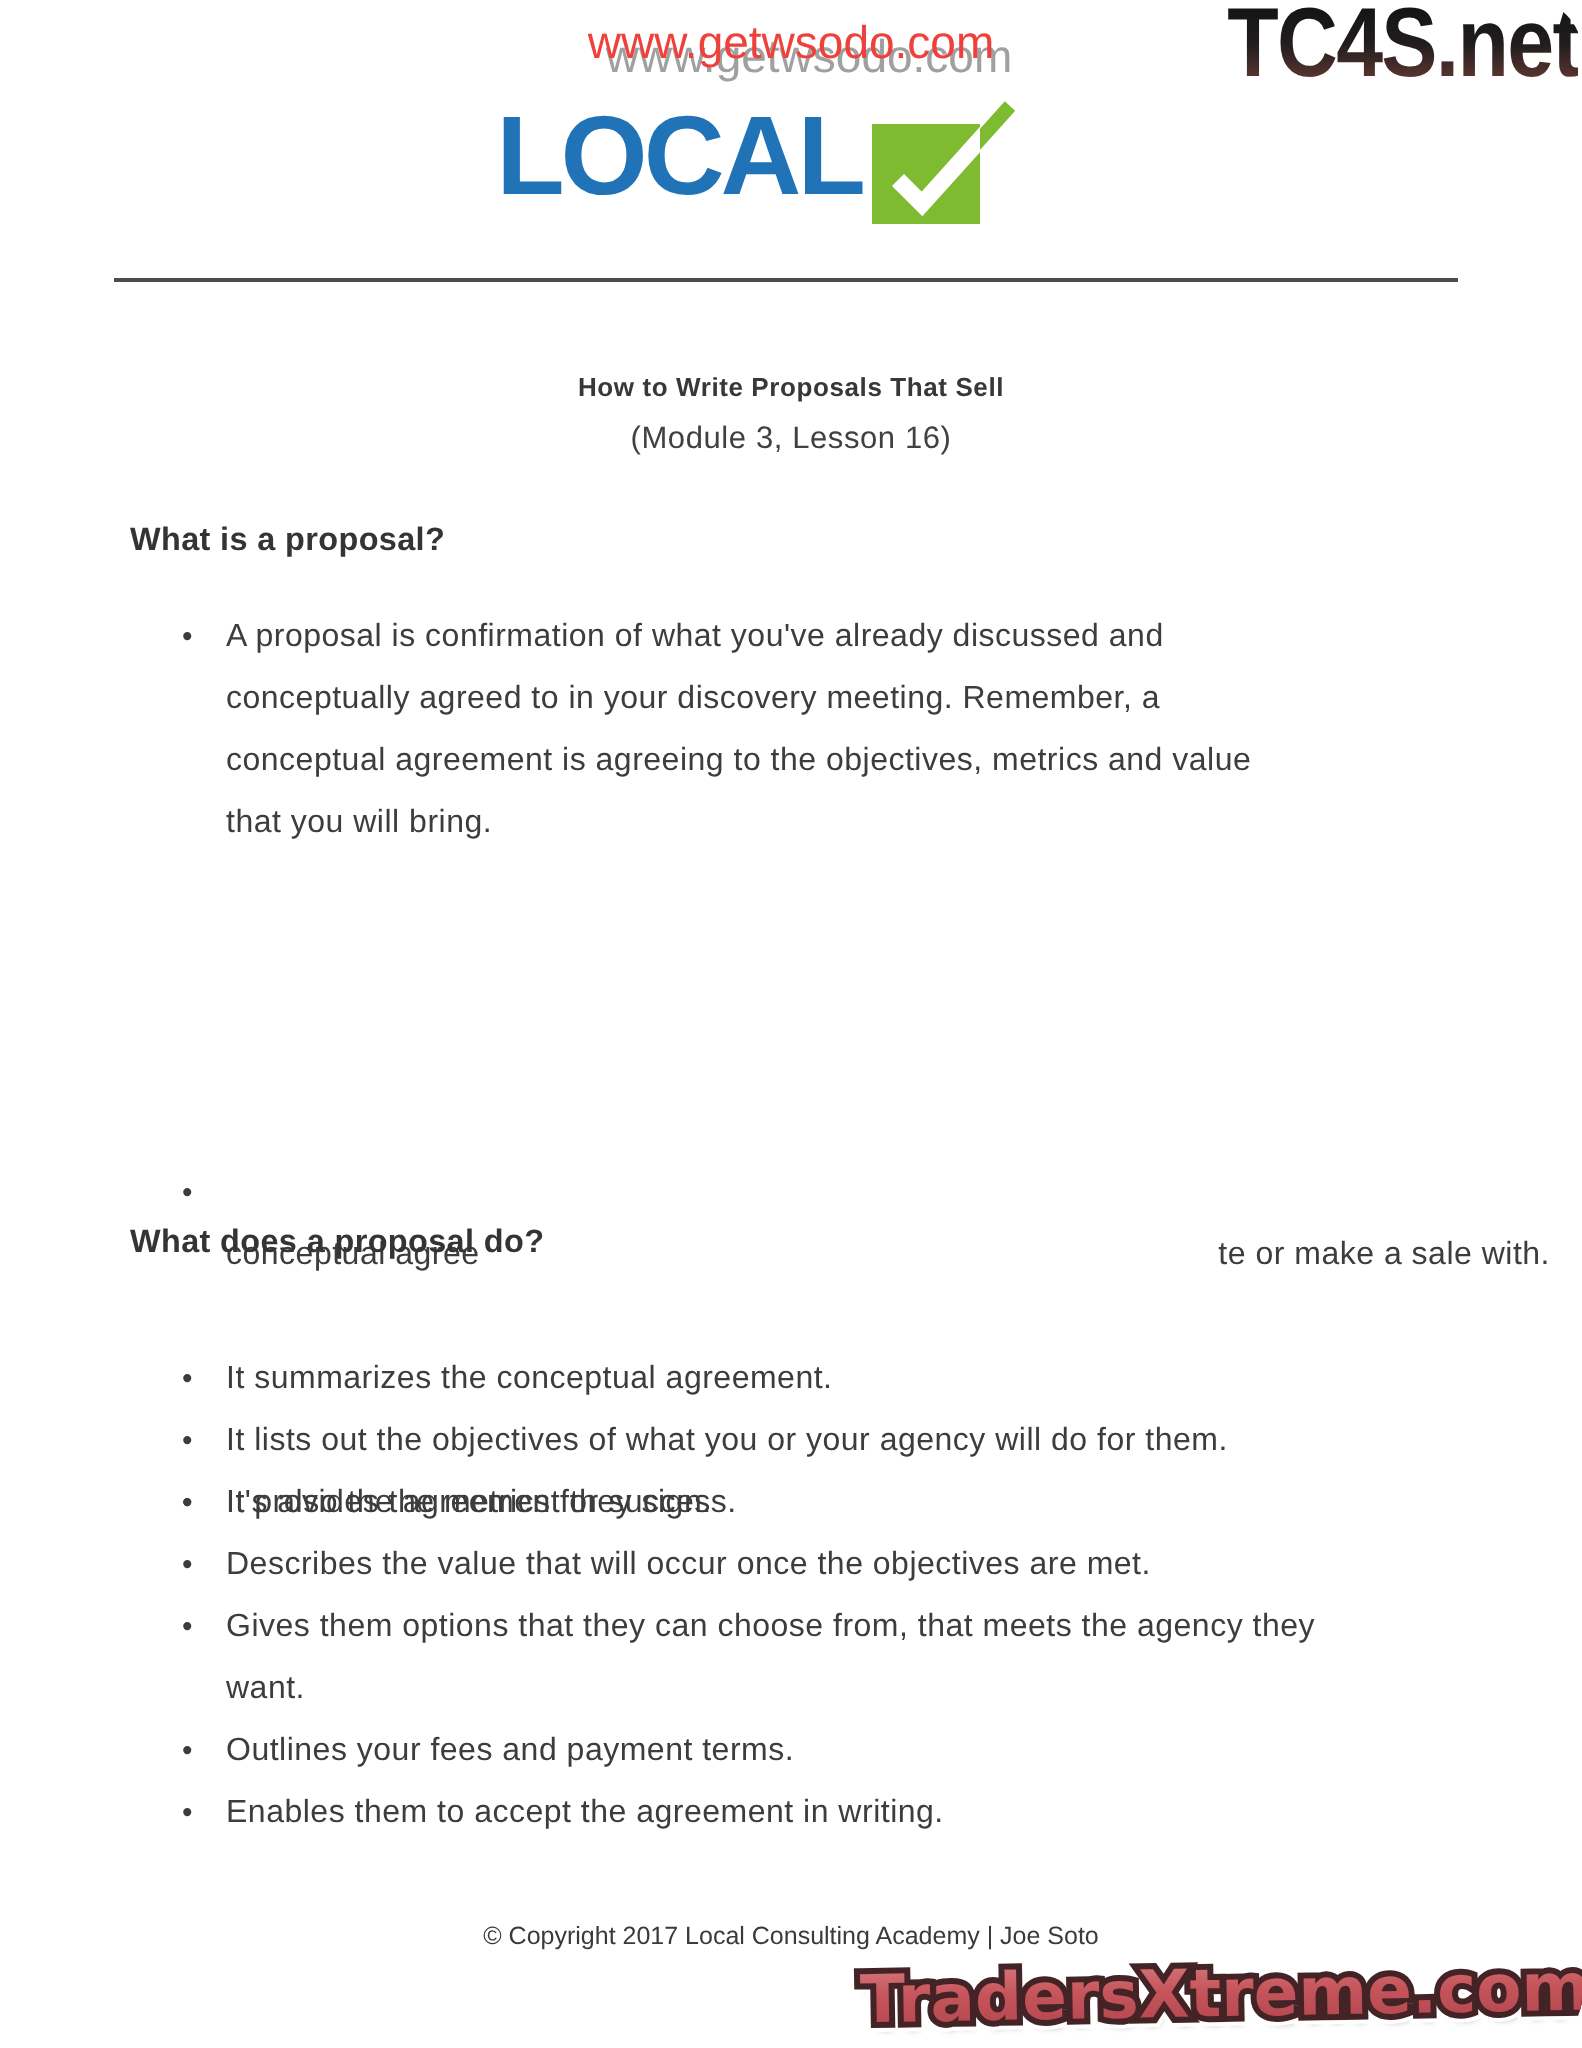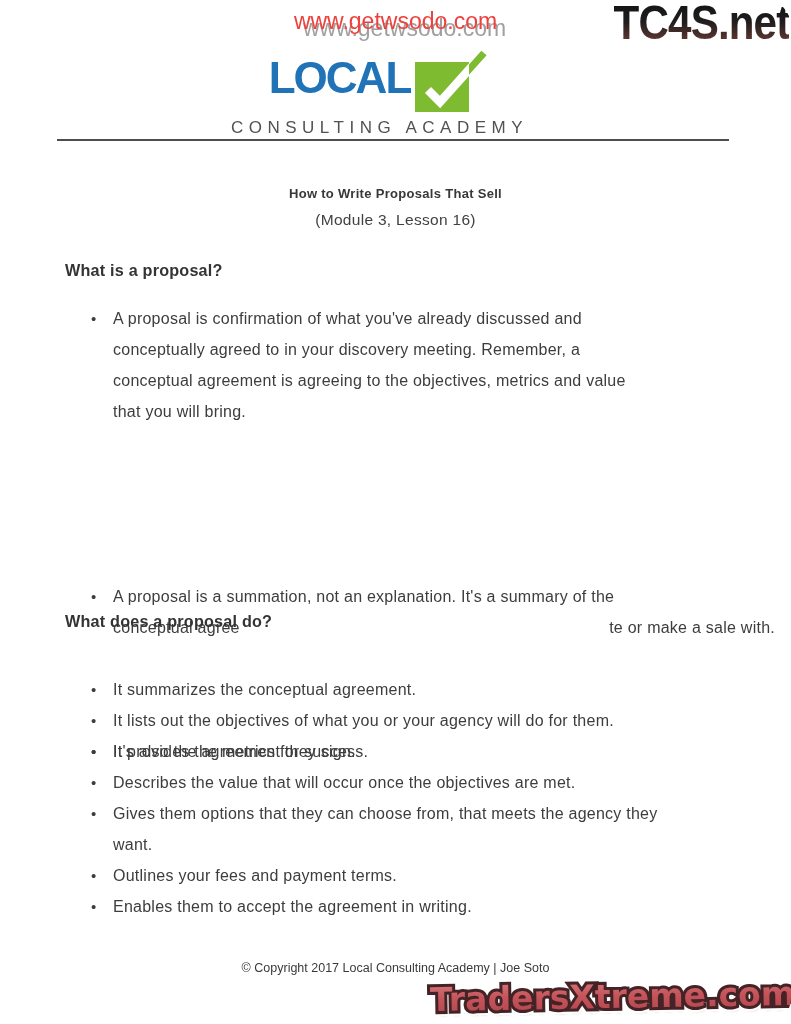--- a/index.html
+++ b/index.html
@@ -37,21 +37,21 @@
   }
 
   
   .logo {
     position:absolute; top:50px; left:0; width:100%;
     text-align:center;
   }
   .logo-inner { display:inline-block; transform:translateX(-16px); }
   .logo-row { display:flex; align-items:flex-start; justify-content:center; }
   .logo-word {
-    font-size:44px; font-weight:bold; letter-spacing:-2px;
+    font-size:56px; font-weight:bold; letter-spacing:-2px;
     color:#2173b8; line-height:56px;
   }
   .logo-check { margin-left:4px; margin-top:0px; }
   .logo-tagline {
     margin-top:4px; font-size:17px; font-weight:normal;
     letter-spacing:5.5px; color:#515257; white-space:nowrap;
   }
 
   
   .rule {
@@ -159,37 +159,36 @@
           <defs>
             <clipPath id="boxclip">
                 <rect x="1" y="12" width="54" height="50"></rect>
               </clipPath>
           </defs>
           <rect x="1" y="12" width="54" height="50" fill="#7fbb30"></rect>
           <polyline points="14,40 26,52 70,3" fill="none" stroke="#7fbb30" stroke-width="7"></polyline>
           <polyline points="14,40 26,52 70,3" fill="none" stroke="#ffffff" stroke-width="8.5" clip-path="url(#boxclip)"></polyline>
         </svg>
       </div>
-      <div class="logo-tagline">CONSULTING ACADEMY</div>
     </div>
   </div>
 
   <div class="rule"></div>
 
   <div class="doc-title">How to Write Proposals That Sell</div>
   <div class="doc-subtitle">(Module 3, Lesson 16)</div>
 
   <div id="heading1" class="content sec-heading">What is a proposal?</div>
 
   <div id="bullet1" class="content bullet">A proposal is confirmation of what you've already discussed and
 conceptually agreed to in your discovery meeting. Remember, a
 conceptual agreement is agreeing to the objectives, metrics and value
 that you will bring.</div>
 
-  <div id="bullet2" class="content bullet"><span>A proposal is a summation, not an explanation. It's a summary of the</span>
+  <div id="bullet2" class="content bullet">
 <span class="split-line">
         <span>conceptual agree</span>
         <span>te or make a sale with.</span>
       </span></div>
 
   <div id="bullet3" class="content bullet">It's also the agreement they sign.</div>
 
   <div id="heading2" class="content sec-heading">What does a proposal do?</div>
 
   <div id="list2" class="content">

